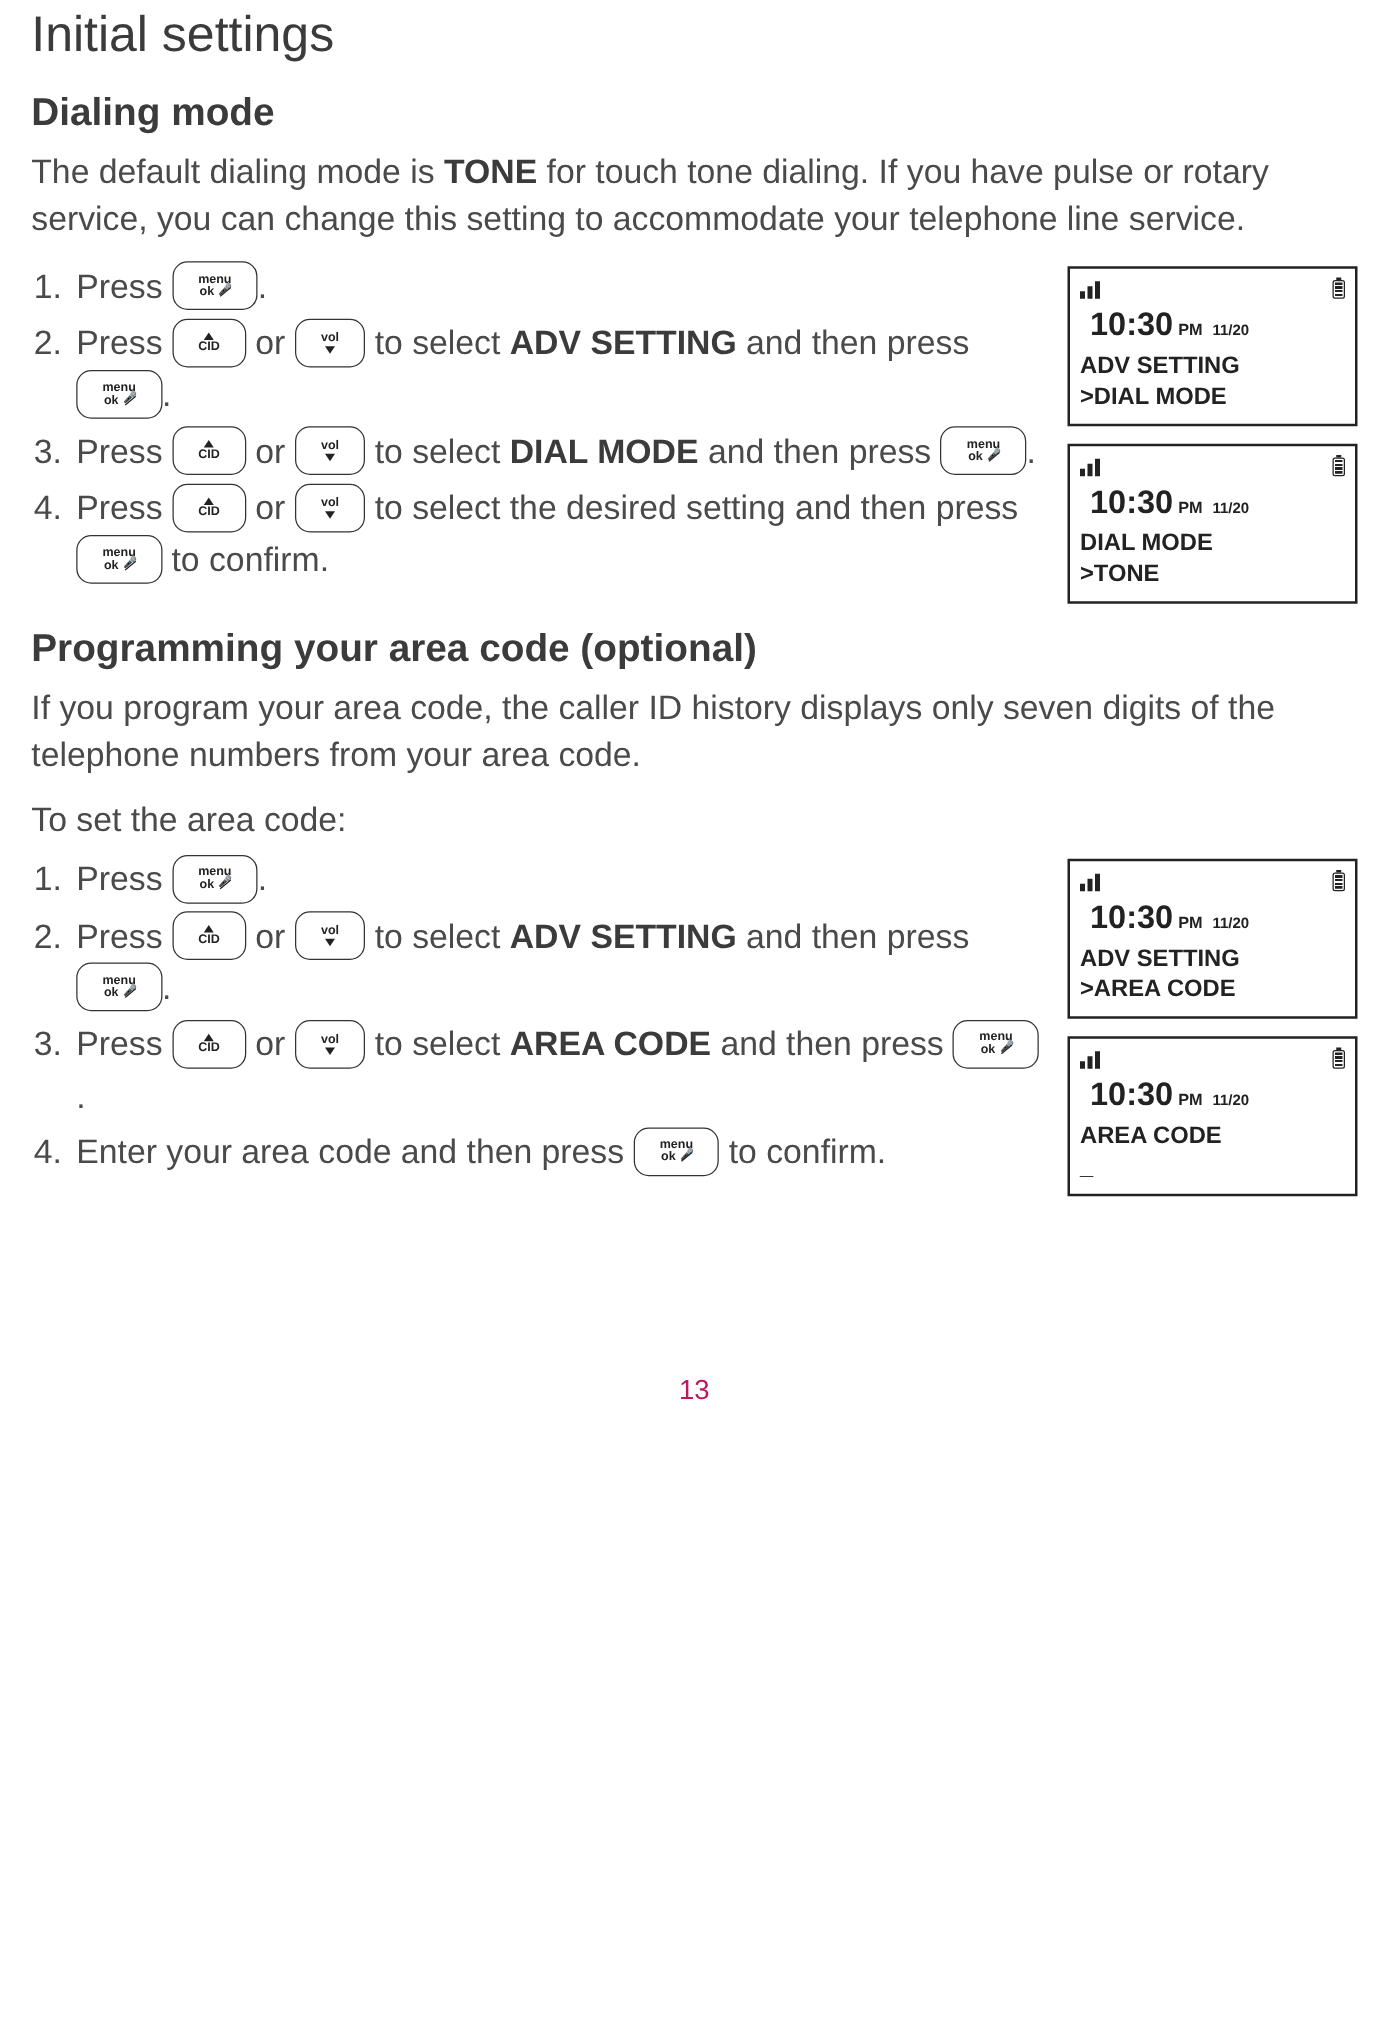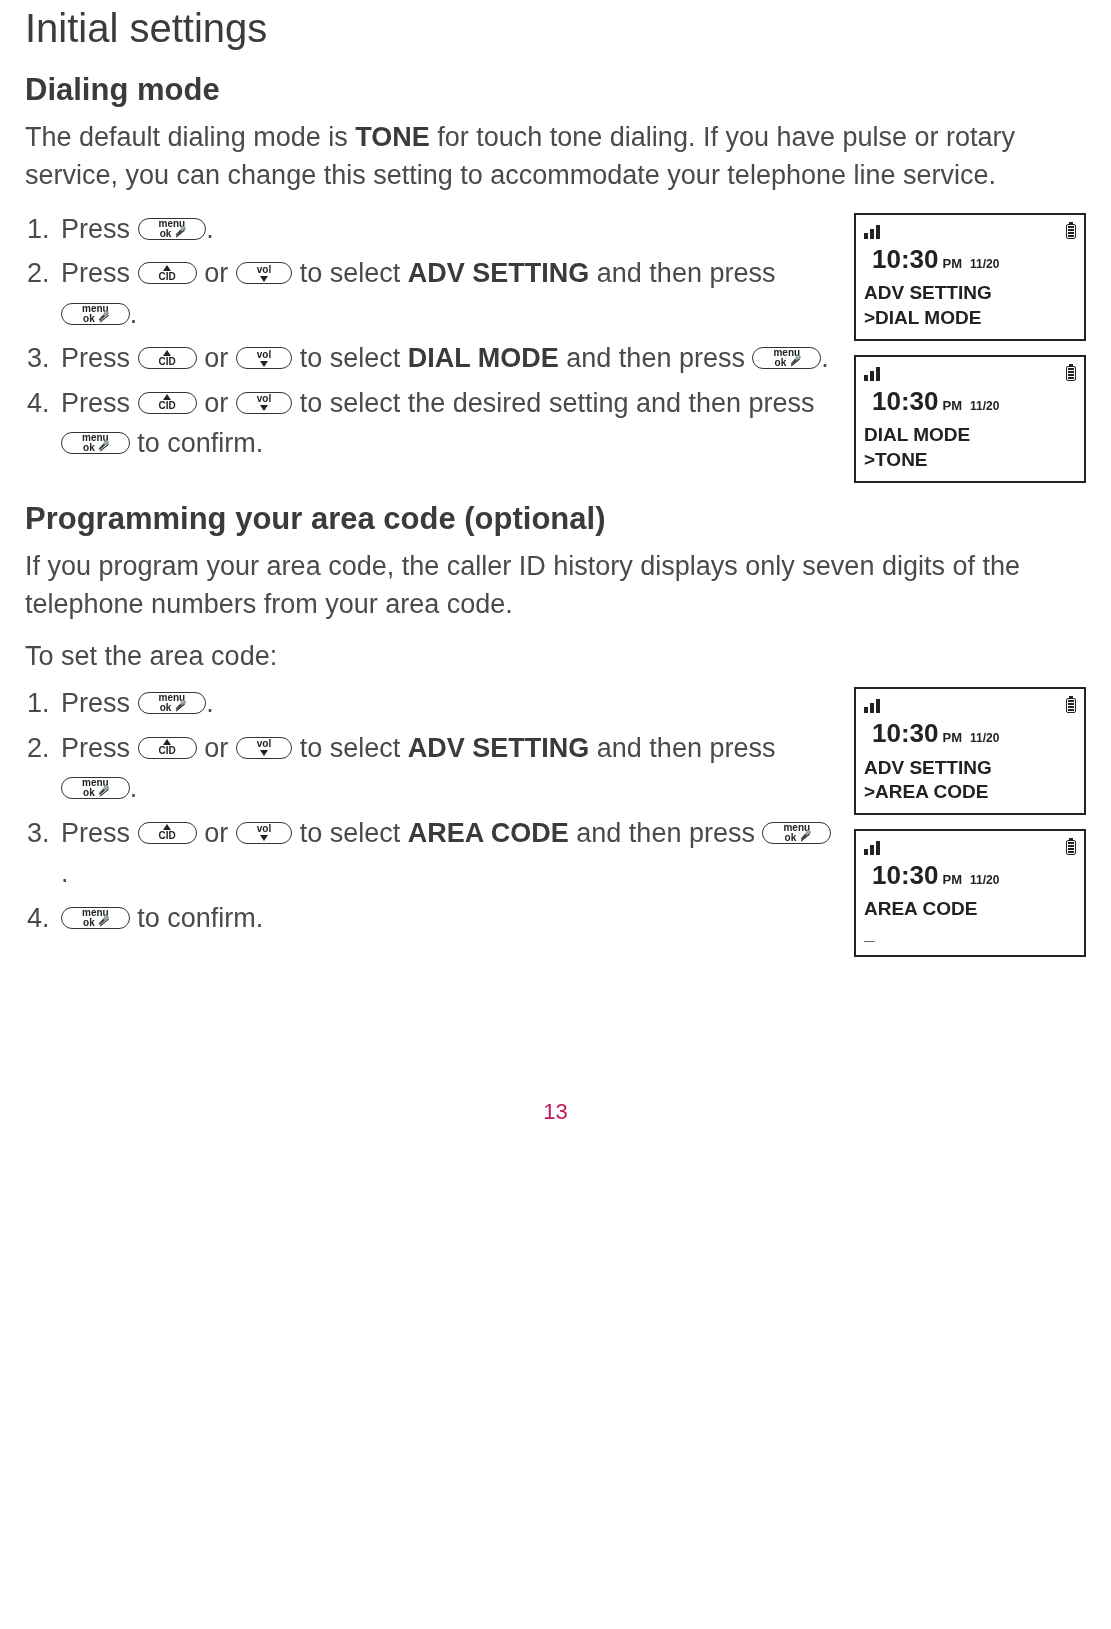--- a/index.html
+++ b/index.html
@@ -55,21 +55,21 @@
     }
     .bold { font-weight: bold; color: #3b3b3b; }
     .key-btn {
       display: inline-flex;
       flex-direction: column;
       align-items: center;
       justify-content: center;
       border: 1.8px solid #333;
       border-radius: 12px;
       min-width: 54px;
-      height: 22px;
+      height: 39px;
       font-size: 10px;
       font-weight: bold;
       line-height: 1;
       vertical-align: middle;
       background: #fff;
       padding: 1px 20px;
       position: relative;
       top: -2px;
       color: #222;
     }
@@ -331,21 +331,21 @@
             <span class="tri-down"></span>
           </span><span> to select </span><span class="bold">AREA CODE</span><span> and then press </span><span class="key-btn key-menu">
             <span class="top-line">menu</span>
             <span class="bot-line"><span>ok</span>&nbsp;<span class="mic-slash"></span></span>
           </span><span>.</span>
       </span>
     </div>
     <div class="step">
       <span class="step-num">4.</span>
       <span class="step-text">
-        <span class="key-btn key-menu">
+        <span>Enter your area code and then press </span><span class="key-btn key-menu">
             <span class="top-line">menu</span>
             <span class="bot-line"><span>ok</span>&nbsp;<span class="mic-slash"></span></span>
           </span><span> to confirm.</span>
       </span>
     </div>
   </div>
 
   <div class="screens">
     <div class="screen">
       <div class="screen-icons">

